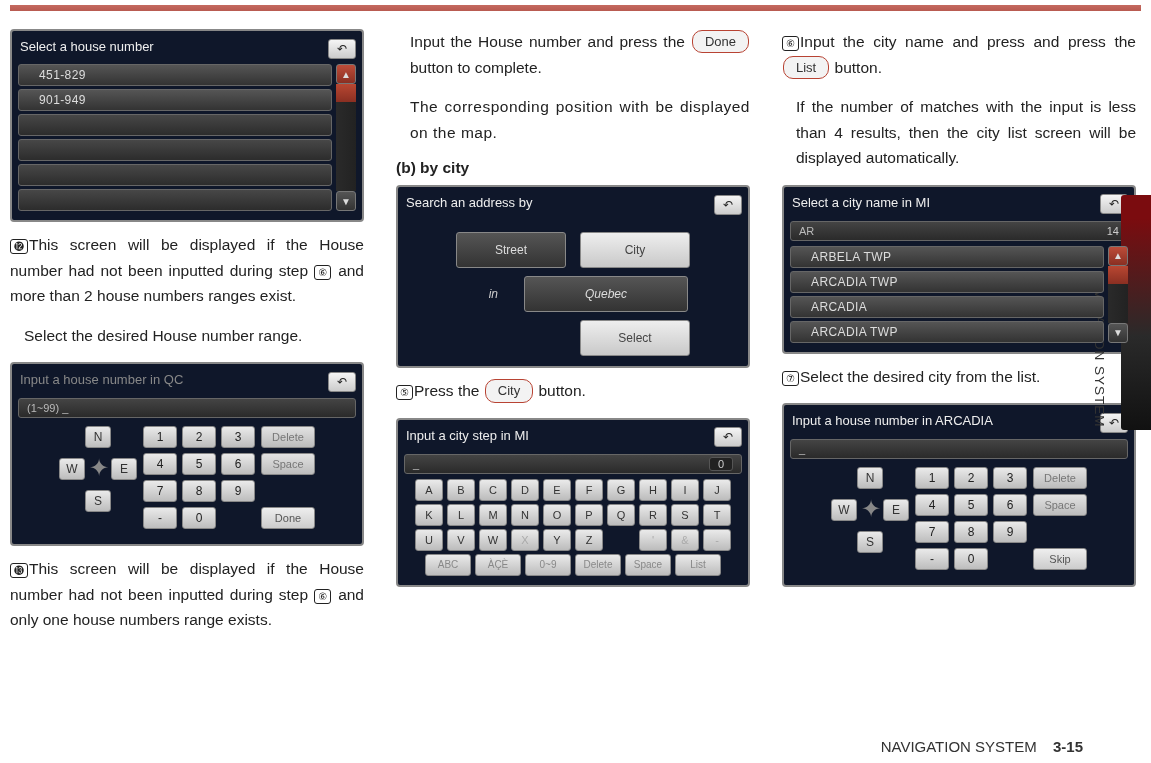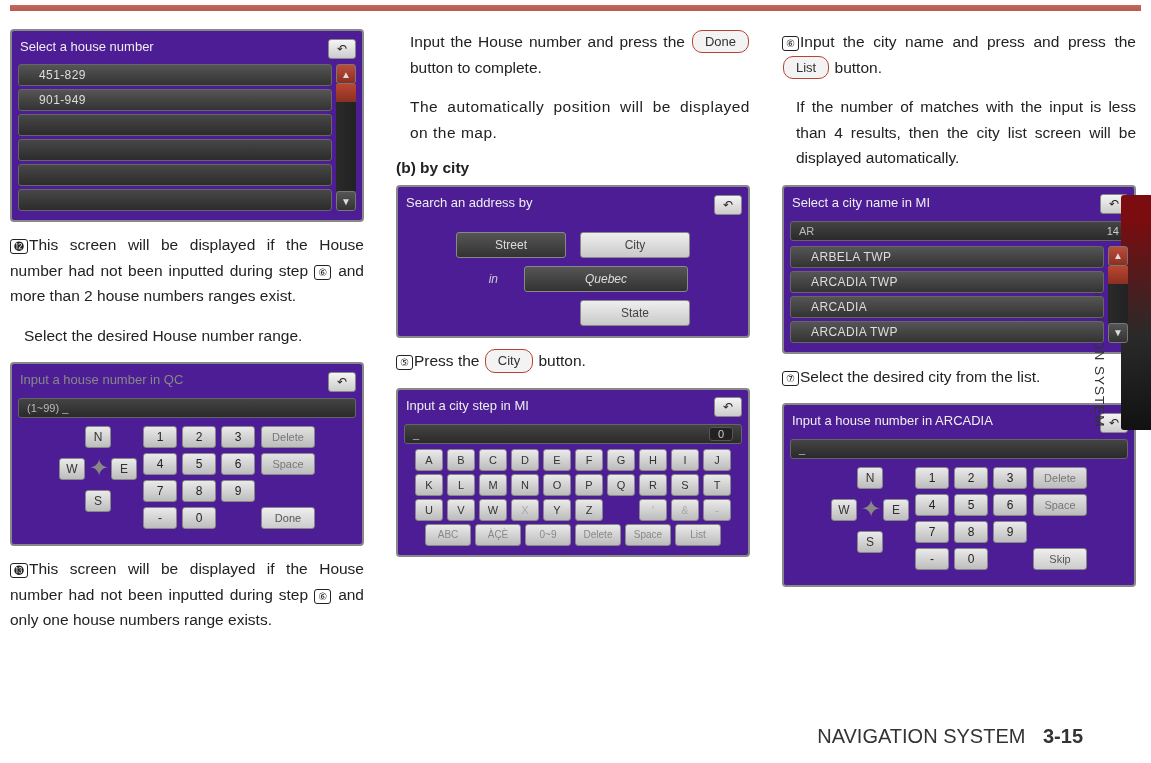--- a/index.html
+++ b/index.html
@@ -39,21 +39,21 @@
   .cols {
     display: flex;
     gap: 32px;
     padding: 18px 60px 0 10px;
     width: 1090px;
   }
   .col { width: 354px; flex-shrink: 0; }
 
   
   .shot {
-    background: #4c1d95;
+    background: #0f172a;
     border: 2px solid #888;
     border-radius: 4px;
     padding: 6px;
     color: #eee;
     font-size: 12px;
     margin-bottom: 10px;
   }
   .shot-row { display:flex; align-items:center; justify-content:space-between; margin-bottom:4px;}
   .shot-title { font-size: 13px; padding: 2px 0 6px 2px;}
   .back-btn {
@@ -111,33 +111,33 @@
   .skey{width:54px;height:22px;border:1px solid #888;border-radius:3px;
     background:linear-gradient(#e2e2e2,#bcbcbc);display:flex;align-items:center;
     justify-content:center;color:#777;font-size:11px;}
   .skey.skip{background:linear-gradient(#eee,#ccc);color:#555;}
   .inputline{background:linear-gradient(#444,#2a2a2a);border:1px solid #666;border-radius:3px;
     height:20px;display:flex;align-items:center;padding:0 8px;color:#bbb;font-size:11px;margin:5px 0;}
   .inputline.count{justify-content:space-between;}
 
   
   .midbtn{border:1px solid #888;border-radius:3px;background:linear-gradient(#555,#333);
-    height:26px;display:flex;align-items:center;justify-content:center;color:#ddd;font-size:12px;}
+    height:36px;display:flex;align-items:center;justify-content:center;color:#ddd;font-size:12px;}
   .midbtn.light{background:linear-gradient(#eee,#c9c9c9);color:#444;}
 
   
   .qrow{display:flex;gap:4px;justify-content:center;margin:3px 0;}
   .qkey{width:28px;height:22px;border:1px solid #888;border-radius:3px;
     background:linear-gradient(#eaeaea,#bcbcbc);display:flex;align-items:center;justify-content:center;
     color:#333;font-size:11px;}
   .qkey.dim{color:#aaa;}
   .qkey.wide{width:46px;font-size:10px;color:#888;}
 
   .footer{
-    position:absolute;bottom:15px;right:68px;font-size:20px;color:#333;margin-top:36px;
+    position:absolute;bottom:8px;right:68px;font-size:15px;color:#333;margin-top:36px;
   }
   .footer .pn{font-weight:700;margin-left:12px;}
 
   .spacer-h{height:4px;}
 </style>
 </head>
 <body>
 
 <div class="topbar"></div>
 <div class="side-tab"></div>
@@ -213,40 +213,40 @@
 
     <p class="para">
       <span class="stepmark">⓭</span><span>This screen will be displayed if the House number had not been inputted during step </span><span class="stepmark">⑥</span><span> and only one house numbers range exists.</span>
     </p>
   </div>
 
   <div class="col">
     <p class="para" style="padding-left:14px;">
       <span>Input the House number and press the </span><span class="pill">Done</span><span> button to complete.</span>
     </p>
-    <p class="para" style="padding-left:14px;letter-spacing:.5px;">The automatically position will be displayed on the map.</p>
+    <p class="para" style="padding-left:14px;letter-spacing:.5px;">The corresponding position with be displayed on the map.</p>
 
     <div class="subhead">(b) by city</div>
 
     <div class="shot">
       <div class="shot-row">
         <div class="shot-title">Search an address by</div>
         <div class="back-btn">↶</div>
       </div>
       <div class="spacer-h"></div>
       <div style="display:flex;gap:14px;justify-content:center;margin:8px 0;">
         <div class="midbtn" style="width:110px;">Street</div>
         <div class="midbtn light" style="width:110px;">City</div>
       </div>
       <div style="display:flex;gap:26px;justify-content:center;align-items:center;margin:8px 0;font-style:italic;">
         <span style="color:#ccc;font-size:12px;width:40px;text-align:right;">in</span>
         <div class="midbtn" style="width:164px;">Quebec</div>
       </div>
       <div style="display:flex;justify-content:center;margin:8px 0 4px;">
-        <div class="midbtn light" style="width:110px;margin-left:124px;">State</div>
+        <div class="midbtn light" style="width:110px;margin-left:124px;">Select</div>
       </div>
     </div>
 
     <p class="para">
       <span class="stepmark">⑤</span><span>Press the </span><span class="pill">City</span><span> button.</span>
     </p>
 
     <div class="shot">
       <div class="shot-row">
         <div class="shot-title">Input a city step in MI</div>

